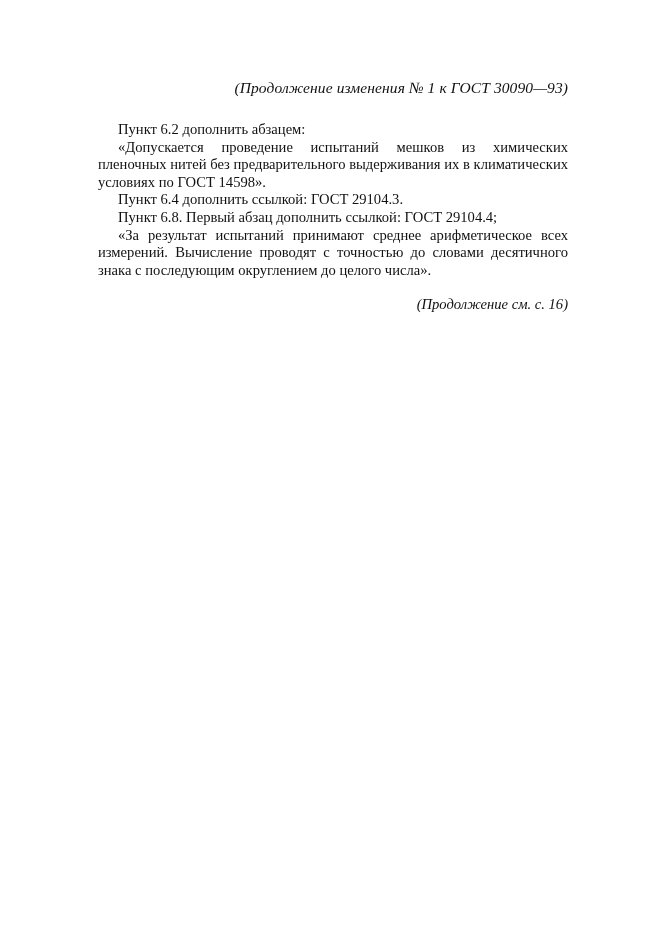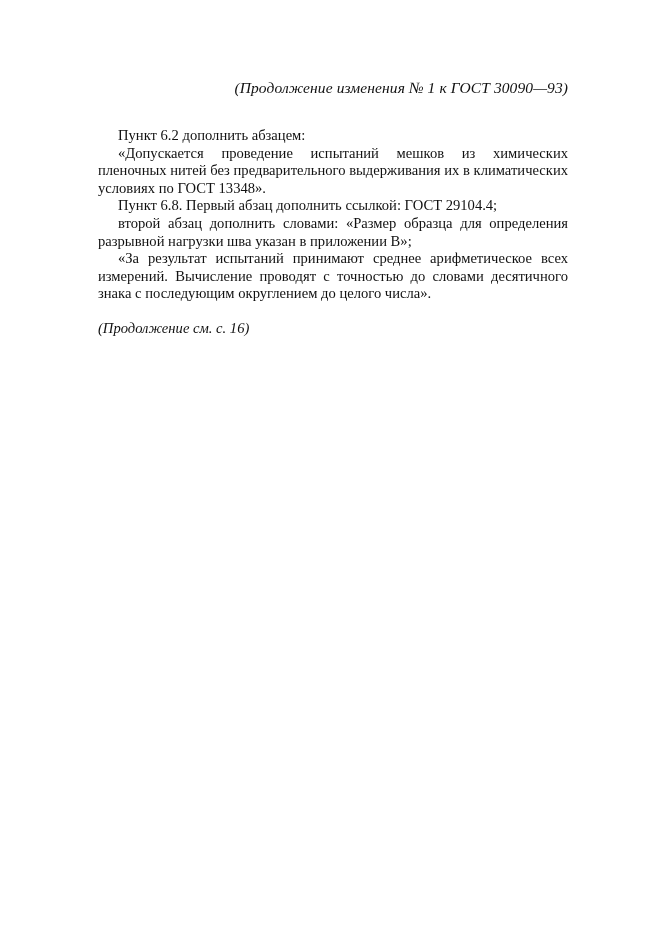--- a/index.html
+++ b/index.html
@@ -1,28 +1,28 @@
 <!DOCTYPE html>
 <html><head>
 <meta charset="utf-8">
 <style>
   html, body { margin:0; padding:0; background:#ffffff; }
   body { width:661px; height:936px; position:relative; overflow:hidden;
          font-family:"Liberation Serif", "DejaVu Serif", serif; color:#111; }
   .page { position:absolute; left:98px; top:78px; width:470px; }
-  .header { text-align:right; font-style:italic; font-size:15.5px; line-height:20px; margin-bottom:29px; letter-spacing:0.1px; }
+  .header { text-align:right; font-style:italic; font-size:15.5px; line-height:20px; margin-bottom:23px; letter-spacing:0.1px; }
   .p { font-size:14.6px; line-height:17.6px; text-align:justify; text-indent:20px; margin:0;font-family:Liberation Serif, serif; }
-  .footer { text-align:left; font-style:italic; font-size:14.6px; line-height:18px; margin-top:16px; }
+  .footer { text-align:right; font-style:italic; font-size:14.6px; line-height:18px; margin-top:16px; }
 </style>
 </head>
 <body>
 
 <div class="page">
   <div class="header">(Продолжение изменения № 1 к  ГОСТ  30090—93)</div>
 
   <p class="p">Пункт 6.2 дополнить абзацем:</p>
-  <p class="p">«Допускается проведение испытаний мешков из химических пленочных нитей без предварительного выдерживания их в климатических условиях по ГОСТ 13348».</p>
+  <p class="p">«Допускается проведение испытаний мешков из химических пленочных нитей без предварительного выдерживания их в климатических условиях по ГОСТ 14598».</p>
+  <p class="p">Пункт 6.4 дополнить ссылкой: ГОСТ 29104.3.</p>
   <p class="p">Пункт 6.8. Первый абзац дополнить ссылкой: ГОСТ 29104.4;</p>
-  <p class="p">второй абзац дополнить словами: «Размер образца для определения разрывной нагрузки шва указан в приложении В»;</p>
   <p class="p">«За результат испытаний принимают среднее арифметическое всех измерений. Вычисление проводят с точностью до словами десятичного знака с последующим округлением до целого числа».</p>
 
   <div class="footer">(Продолжение см. с. 16)</div>
 </div>
 
 </body></html>

